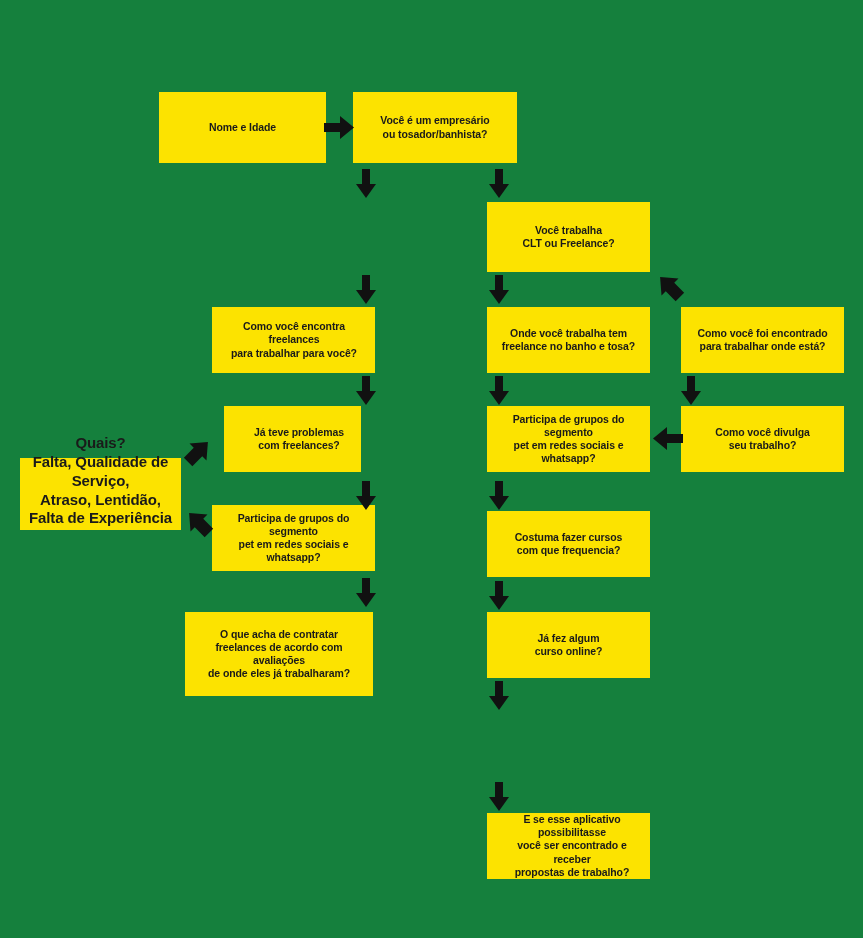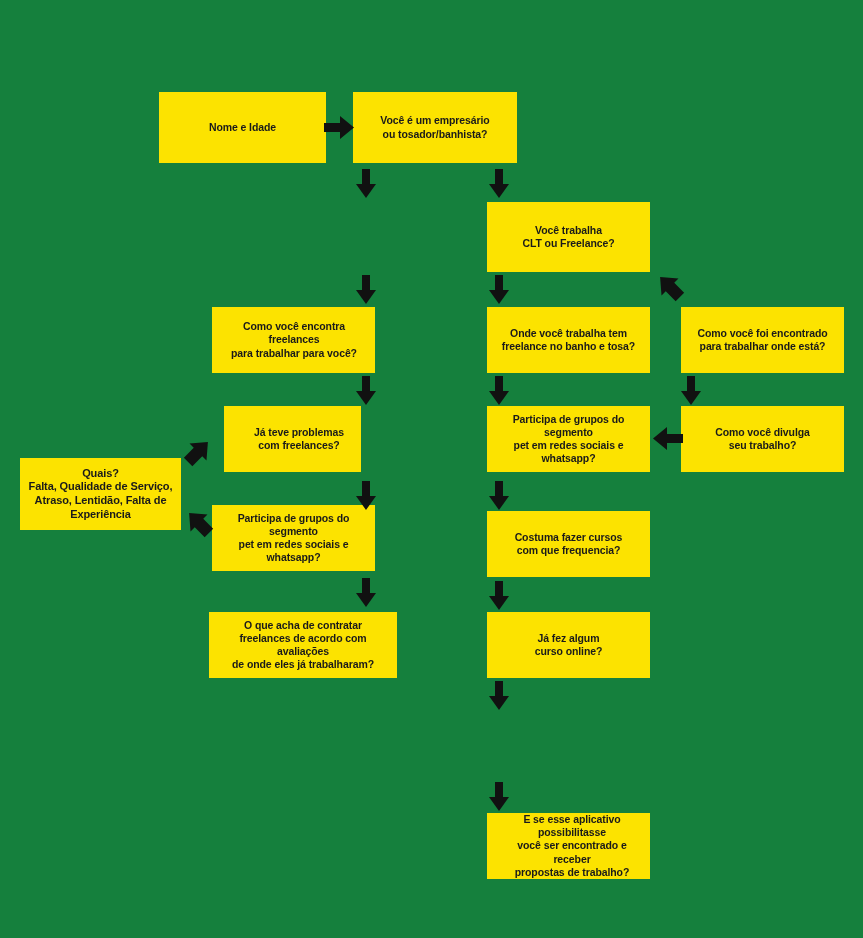--- a/index.html
+++ b/index.html
@@ -33,21 +33,22 @@
     font-size: 10.5px;
     font-weight: 600;
     letter-spacing: -0.1px;
   }
   .node .txt {
     white-space: pre-line;
     display: block;
     width: 100%;
   }
   .node.small-multiline {
-    font-size: 11px;
+    font-size: 15px;
+    align-items: flex-end;
   }
   .arrow {
     position: absolute;
     line-height: 0;
   }
   .arrow svg {
     display: block;
     overflow: visible;
   }
 </style>
@@ -110,21 +111,21 @@
   <div class="node" style="left:212px; top:505px; width:163px; height:66px;">
     <span class="txt">Participa de grupos do segmento
 pet em redes sociais e whatsapp?</span>
   </div>
 
   <div class="node" style="left:487px; top:511px; width:163px; height:66px;">
     <span class="txt">Costuma fazer cursos
 com que frequencia?</span>
   </div>
 
-  <div class="node" style="left:209px; top:612px; width:188px; height:66px;">
+  <div class="node" style="left:185px; top:612px; width:188px; height:84px;">
     <span class="txt">O que acha de contratar
 freelances de acordo com avaliações
 de onde eles já trabalharam?</span>
   </div>
 
   <div class="node" style="left:487px; top:612px; width:163px; height:66px;">
     <span class="txt">Já fez algum
 curso online?</span>
   </div>
 

